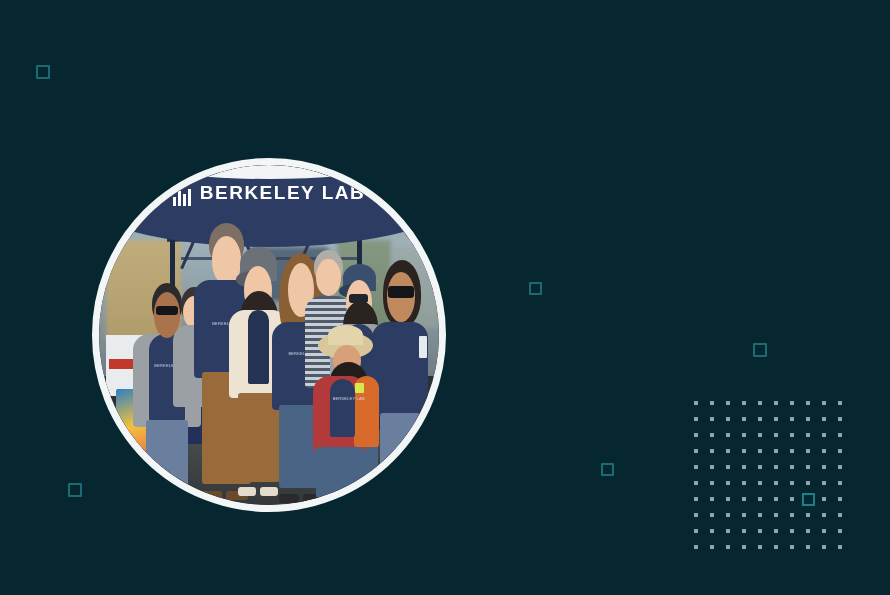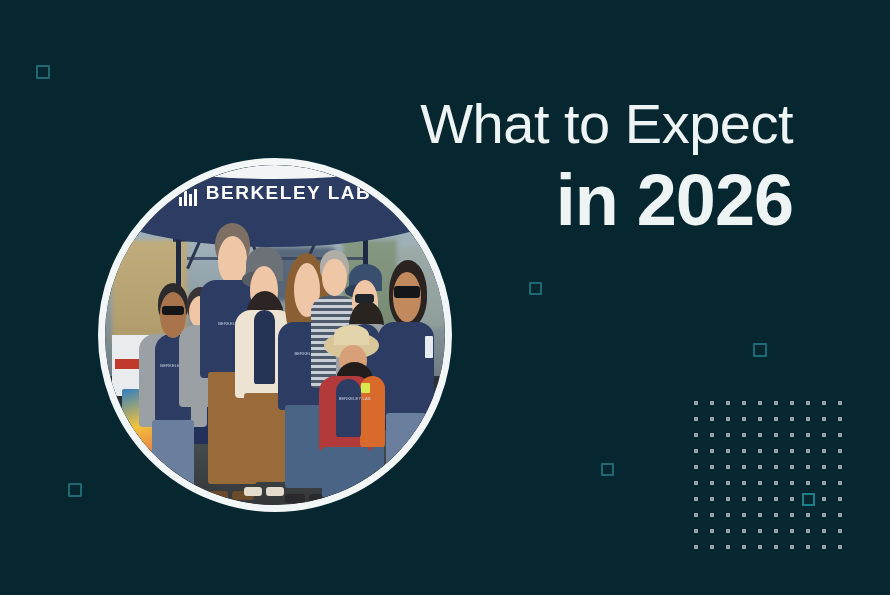--- a/index.html
+++ b/index.html
@@ -76,21 +76,21 @@
     font-size: 72px;
     font-weight: 700;
     letter-spacing: -1px;
     margin-top: 12px;
     white-space: nowrap;
   }
 
   
   #photo-circle {
     position: absolute;
-    left: 98px;
+    left: 92px;
     top: 158px;
     width: 354px;
     height: 354px;
     border-radius: 50%;
     border: 7px solid #f2f6f7;
     overflow: hidden;
     background: #2b2f36;
   }
   #photo-inner {
     position: absolute;
@@ -329,24 +329,20 @@
       <div class="dot" style="left: 32px; top: 144px;"></div>
       <div class="dot" style="left: 48px; top: 144px;"></div>
       <div class="dot" style="left: 64px; top: 144px;"></div>
       <div class="dot" style="left: 80px; top: 144px;"></div>
       <div class="dot" style="left: 96px; top: 144px;"></div>
       <div class="dot" style="left: 112px; top: 144px;"></div>
       <div class="dot" style="left: 128px; top: 144px;"></div>
       <div class="dot" style="left: 144px; top: 144px;"></div>
     </div>
 
-  <div id="headline">
-    <span class="line1" style="color: rgb(238, 243, 244);">What to Expect</span>
-    <span class="line2" style="color: rgb(238, 243, 244);">in 2026</span>
-  </div>
 
   <div id="photo-circle" style="border-color: rgb(242, 246, 247);">
     <div id="photo-inner">
 
       <div class="ph bg-street"></div>
       <div class="ph bg-blur-a"></div>
       <div class="ph bg-blur-b"></div>
       <div class="ph bg-blur-c"></div>
       <div class="ph bg-blur-d"></div>
 

